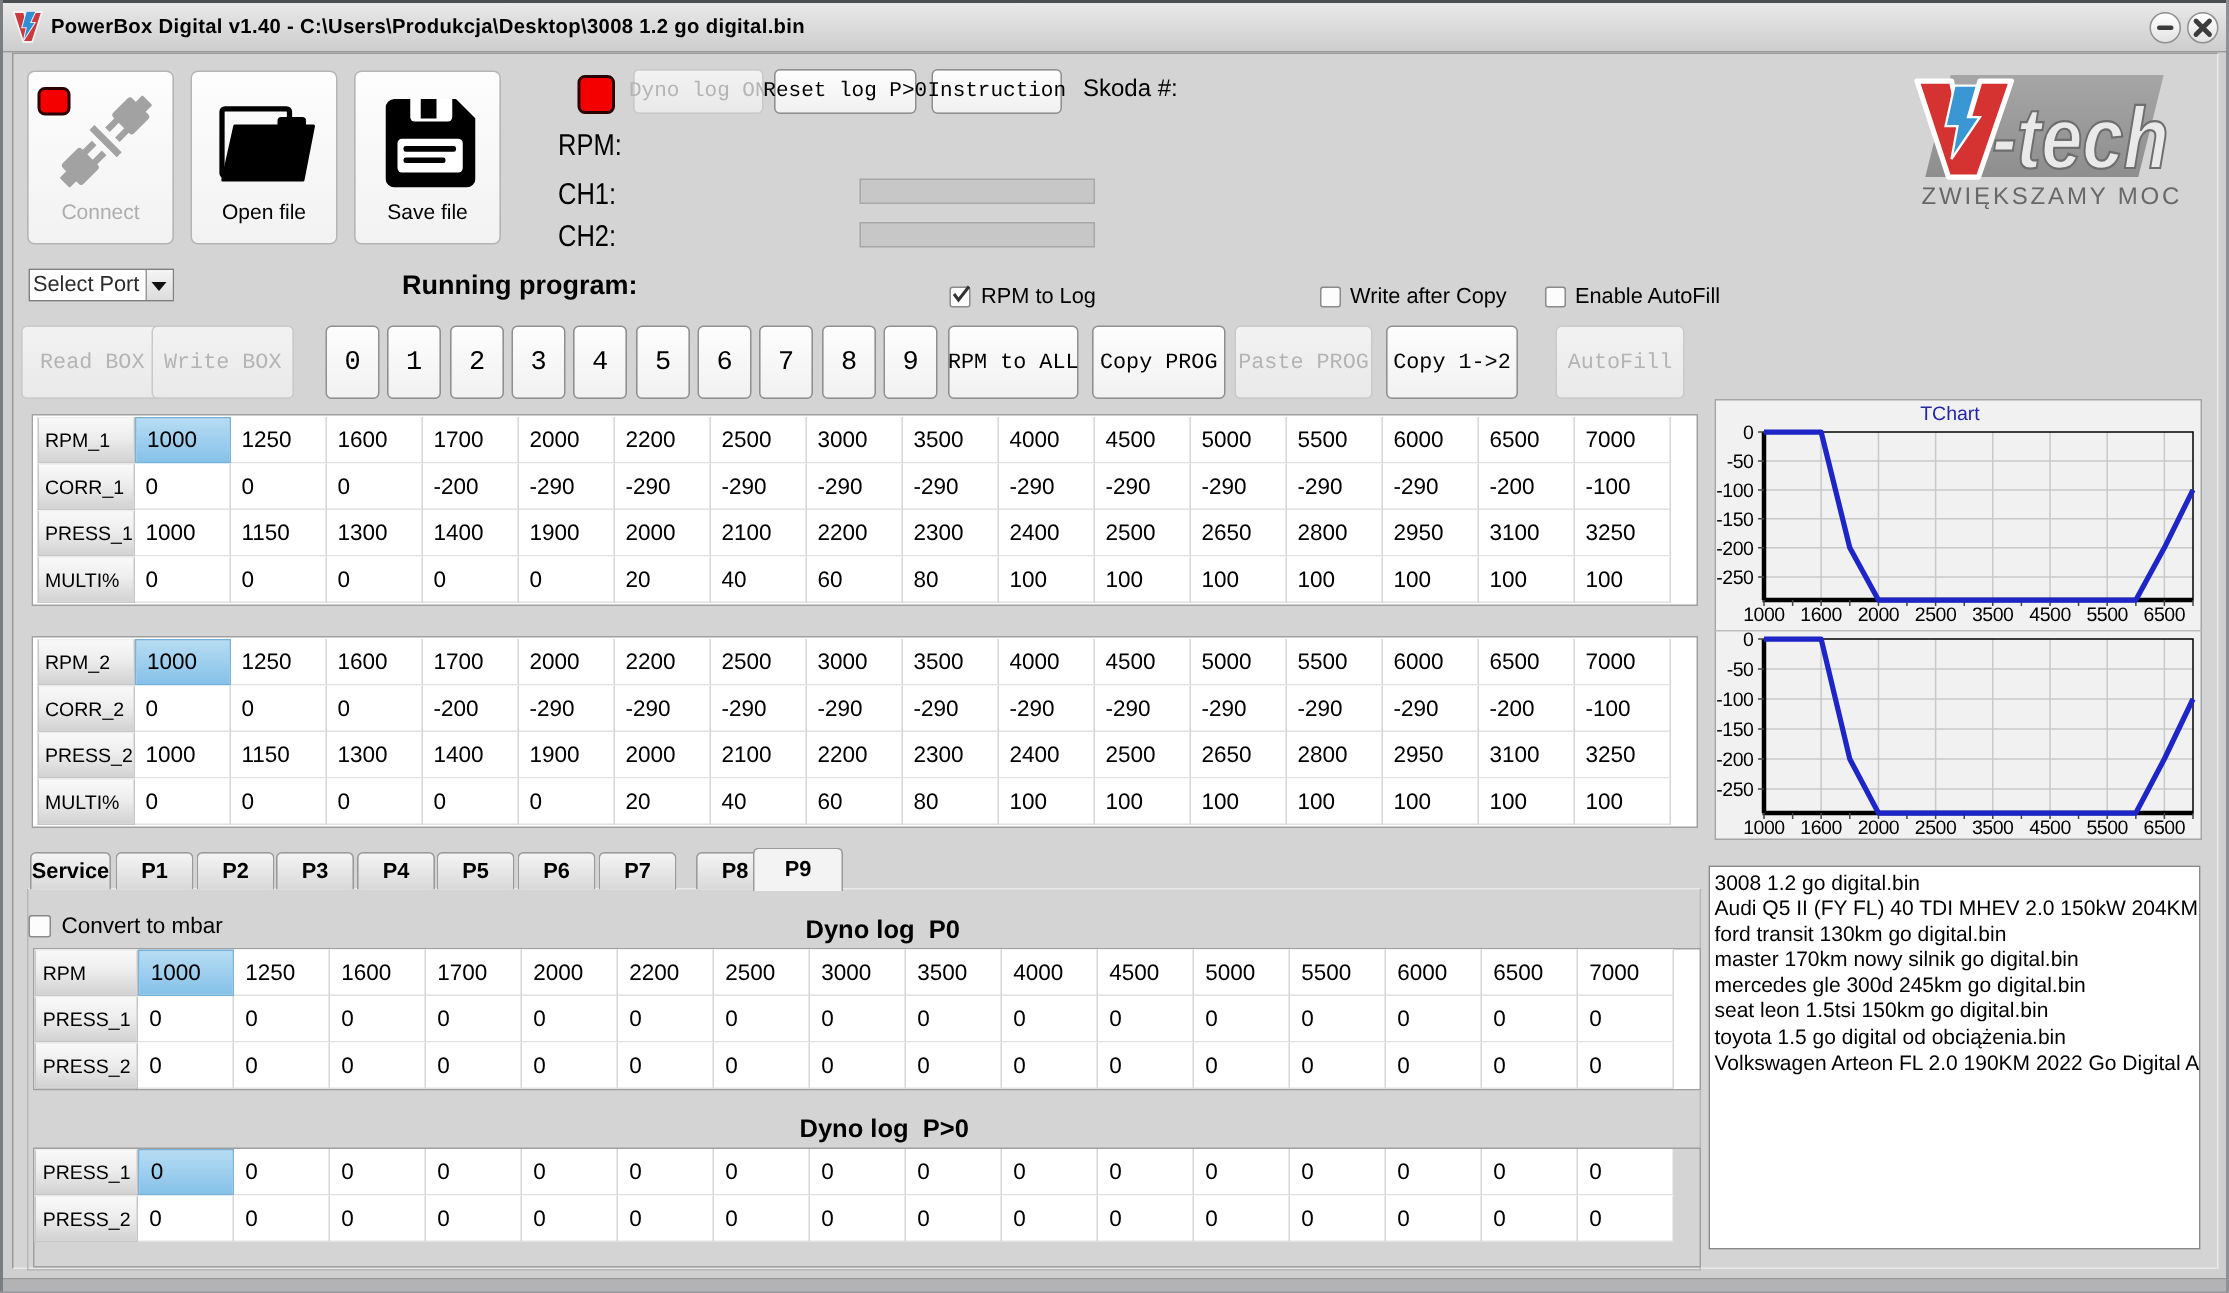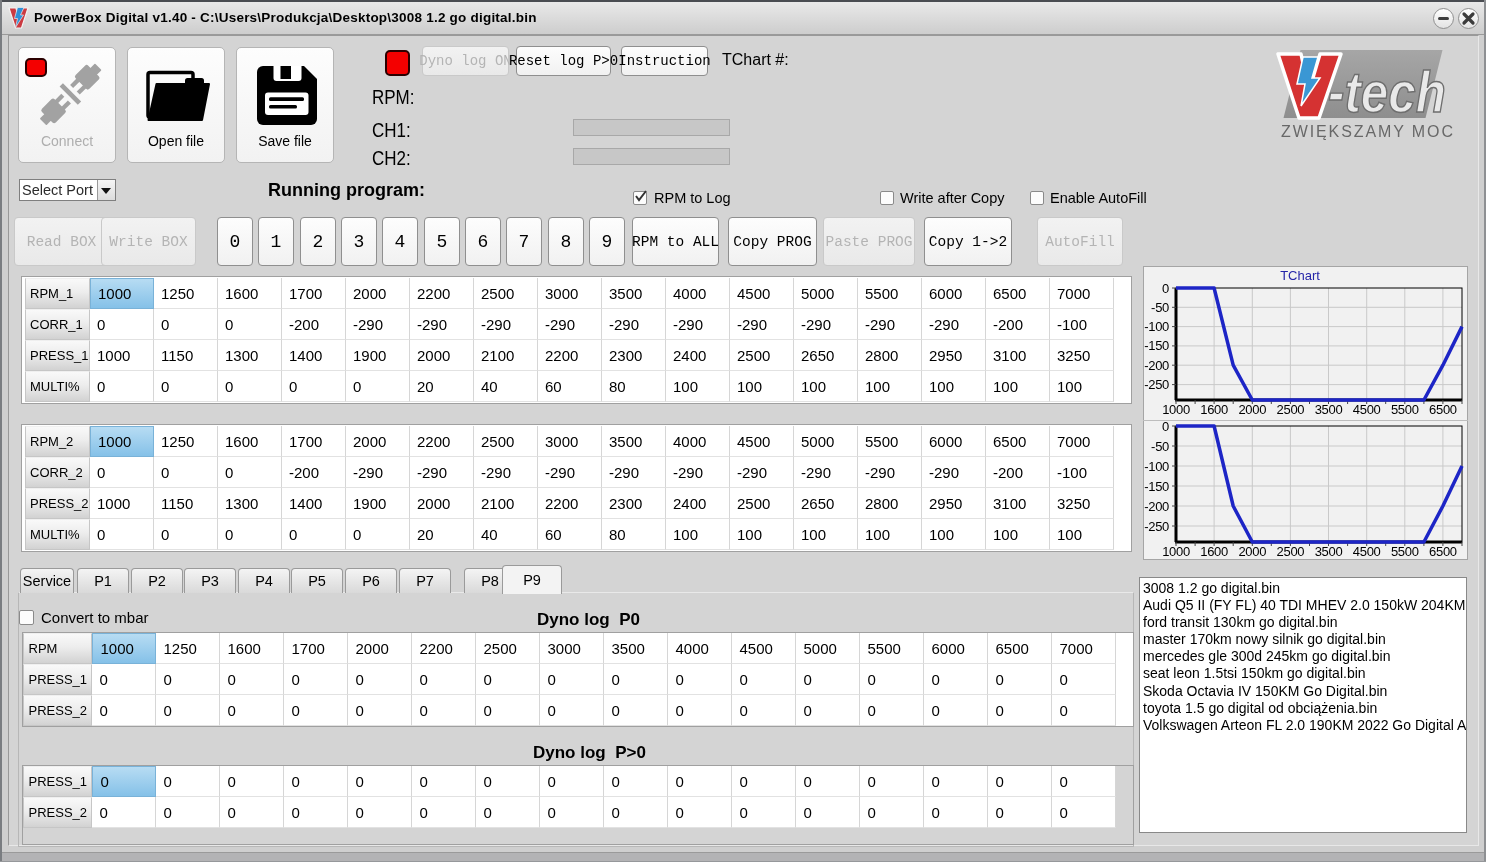--- a/index.html
+++ b/index.html
@@ -27,21 +27,21 @@
 .hc { position:absolute; background:linear-gradient(#f9f9f9 0%,#ededed 45%,#d2d2d2 100%);
   border:1px solid #c6c6c6; border-top-color:#efefef; display:flex; align-items:center; overflow:hidden; }
 .hc span { padding-left:4.5px; font-size:13px; }
 .dc { position:absolute; background:#fff; border-right:1px solid #d6d6d6; border-bottom:1px solid #e2e2e2;
   display:flex; align-items:center; }
 .dc span { padding-left:7.5px; font-size:15px; }
 .dc.sel { background:linear-gradient(#b7dcf3,#85c1e8); border:1px solid #79b2d8; }
 .panel { position:absolute; background:#fff; border:1px solid #a0a0a0; }
 .tab { position:absolute; top:568px; height:25px; background:linear-gradient(#f4f4f4,#d9d9d9);
   border:1px solid #9a9a9a; border-bottom:none; border-radius:4px 4px 0 0; font-size:14.5px;
-  display:flex; align-items:center; justify-content:center; }
+  display:flex; align-items:center; justify-content:center;font-weight:bold; }
 .tab.active { top:565px; height:29px; background:#f3f3f3; z-index:5; }
 .axl { font-size:13px; fill:#000; letter-spacing:-0.3px; }
 #filelist { position:absolute; left:1139px; top:577px; width:328px; height:256px; background:#fff;
   border:1px solid #898989; font-size:14px; line-height:17.1px; padding:2px 0 0 3px; overflow:hidden; }
 #filelist div { white-space:nowrap; }
 </style></head>
 <body>
 <div id="win"></div>
 <div id="edge-top"></div>
 <div id="edge-left"></div>
@@ -97,21 +97,21 @@
     <rect x="12" y="31.3" width="35" height="3.8" rx="1.5" fill="#000"></rect>
     <rect x="12" y="39" width="28" height="3.6" rx="1.5" fill="#000"></rect>
   </svg>
   <div class="lbl">Save file</div>
 </div>
 
 <div class="redsq" style="left:385px;top:50px;width:25px;height:26px"></div>
 <div class="btn dis" style="left:422px;top:46px;width:87px;height:30px;font-size:14px">Dyno log ON</div>
 <div class="btn" style="left:516px;top:46px;width:95px;height:30px;font-size:14px">Reset log P&gt;0</div>
 <div class="btn" style="left:621px;top:46px;width:87px;height:30px;font-size:14px">Instruction</div>
-<div class="t" style="left:722px;top:51px;font-size:16px">TChart #:</div>
+<div class="t" style="left:722px;top:51px;font-size:16px">Skoda #:</div>
 <div class="t" style="left:372px;top:86px;font-size:20px;transform:scaleX(0.85);transform-origin:left top">RPM:</div>
 <div class="t" style="left:372px;top:119px;font-size:20px;transform:scaleX(0.85);transform-origin:left top">CH1:</div>
 <div class="t" style="left:372px;top:147px;font-size:20px;transform:scaleX(0.85);transform-origin:left top">CH2:</div>
 <div style="position:absolute;left:573px;top:119px;width:157px;height:17px;background:#c7c7c7;border:1px solid #a8a8a8"></div>
 <div style="position:absolute;left:573px;top:148px;width:157px;height:17px;background:#c7c7c7;border:1px solid #a8a8a8"></div>
 
 <div style="position:absolute;left:19px;top:179px;width:97px;height:22px;background:#fff;border:1px solid #7f7f7f"></div>
 <div class="t" style="left:22px;top:182px;font-size:14.5px;color:#2b2b2b">Select Port</div>
 <div style="position:absolute;left:97px;top:180px;width:18px;height:20px;background:linear-gradient(#f5f5f5,#dcdcdc);border-left:1px solid #9a9a9a"></div>
 <div style="position:absolute;left:101px;top:188px;width:0;height:0;border-left:5px solid transparent;border-right:5px solid transparent;border-top:6px solid #111"></div>
@@ -949,21 +949,20 @@
 
 <div style="position:absolute;left:1143px;top:420px;width:325px;height:1px;background:#bdbdbd"></div>
 
 <div id="filelist">
 <div>3008 1.2 go digital.bin</div>
 <div>Audi Q5 II (FY FL) 40 TDI MHEV 2.0 150kW 204KM (</div>
 <div>ford transit 130km go digital.bin</div>
 <div>master 170km nowy silnik go digital.bin</div>
 <div>mercedes gle 300d 245km go digital.bin</div>
 <div>seat leon 1.5tsi 150km go digital.bin</div>
-<div>Skoda Octavia IV 150KM Go Digital.bin</div>
 <div>toyota 1.5 go digital od obciążenia.bin</div>
 <div>Volkswagen Arteon FL 2.0 190KM 2022 Go Digital Au</div>
 </div>
 
 <div style="position:absolute;left:1292px;top:50px;width:142px;height:68px;background:linear-gradient(#a6a6a6,#8e8e8e);transform:skewX(-14deg)"></div>
 <svg style="position:absolute;left:1270px;top:44px" width="190" height="100" viewBox="0 0 190 100">
   <path d="M8 10 L31 10 L39 47 L50 10 L71 10 L49 74 L29 74 Z" fill="#d53232" stroke="#fff" stroke-width="3.5" stroke-linejoin="round"></path>
   <path d="M33 13 L48 13 L42 34 L50 34 L31 62 L35 40 L27 40 Z" fill="#3a97d4" stroke="#fff" stroke-width="1.5"></path>
   <text transform="translate(58,68) scale(0.85,1)" style="font-size:58px;font-weight:bold;font-style:italic;fill:#e9e9e9;stroke:#6e6e6e;stroke-width:1.5px" font-family="Liberation Sans">-tech</text>
 </svg>

